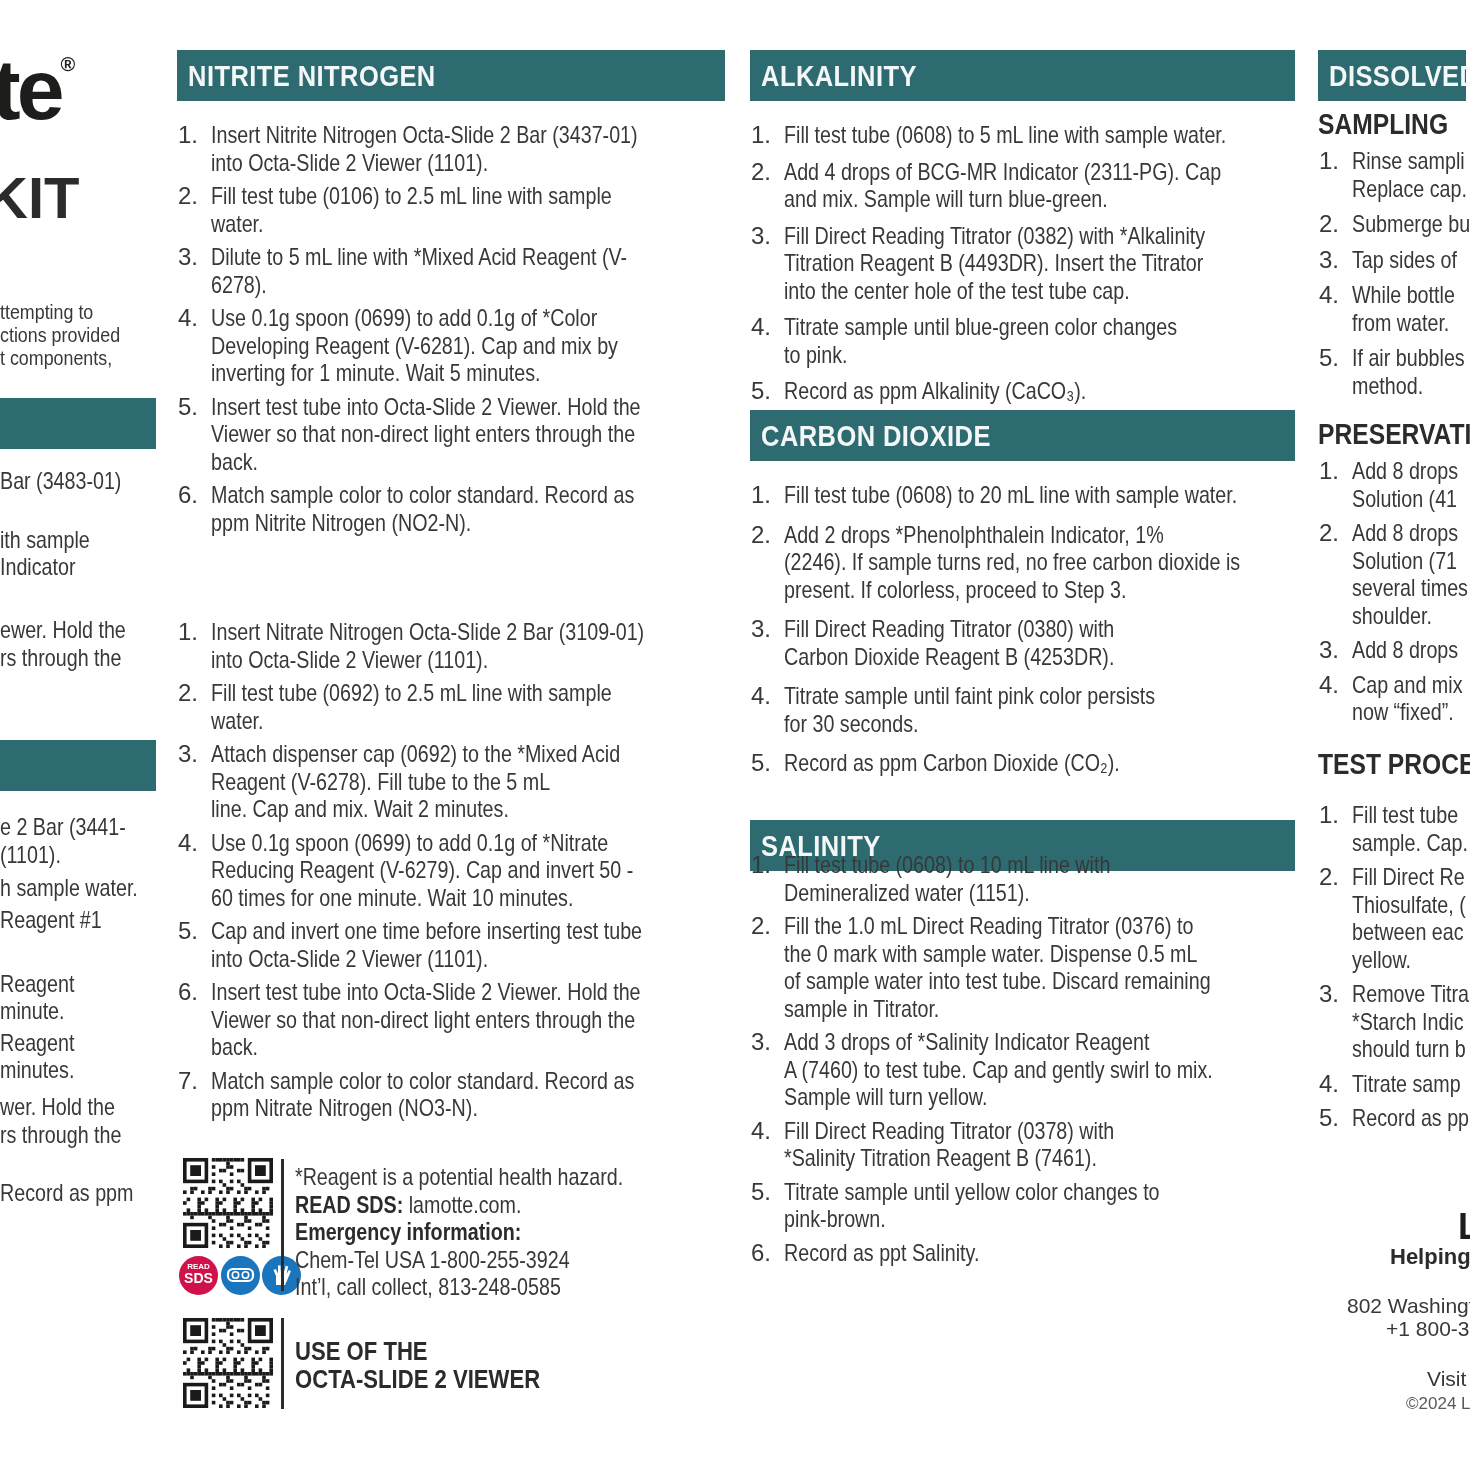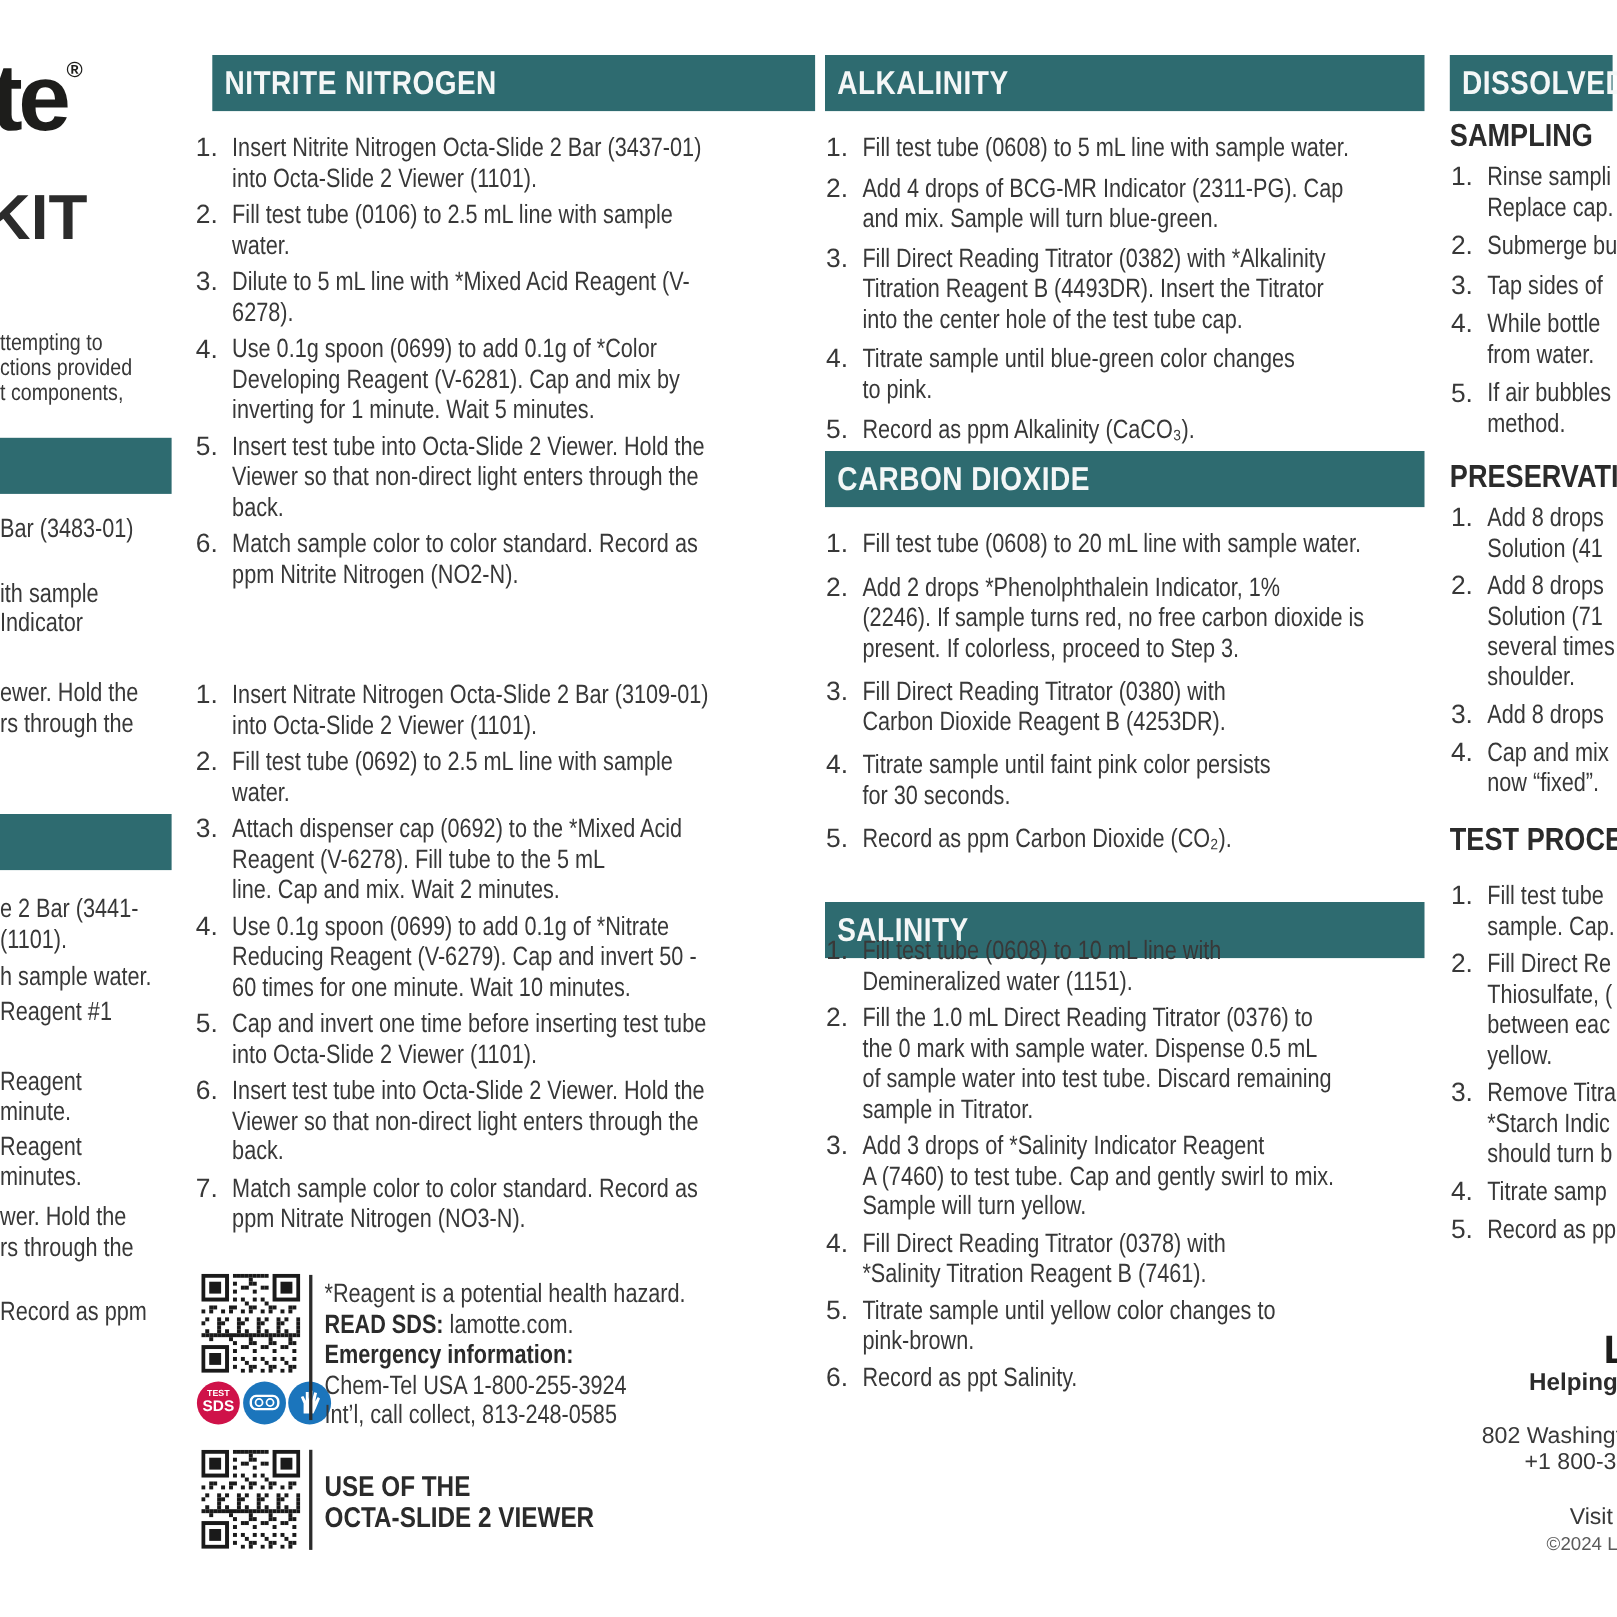--- a/index.html
+++ b/index.html
@@ -59,21 +59,21 @@
       <div class="frag" style="top: 906px;">Reagent #1</div>
       <div class="frag" style="top: 970px;">Reagent</div>
       <div class="frag" style="top: 997px;">minute.</div>
       <div class="frag" style="top: 1029px;">Reagent</div>
       <div class="frag" style="top: 1056px;">minutes.</div>
       <div class="frag" style="top: 1093px;">wer. Hold the</div>
       <div class="frag" style="top: 1121px;">rs through the</div>
       <div class="frag" style="top: 1179px;">Record as ppm</div>
     </div>
 
-  <div class="bar" style="left:177px;top:50px;width:548px;margin-left:16px;">
+  <div class="bar" style="left:177px;top:50px;width:548px;">
     <div class="ht">NITRITE NITROGEN</div>
   </div>
   <ol class="steps" style="left:177px;top:121px;width:548px;--mb:6px;">
       <li>
         <span class="num">1.</span>
         <span class="t">Insert Nitrite Nitrogen Octa-Slide 2 Bar (3437-01)
 into Octa-Slide 2 Viewer (1101).</span>
       </li>
       <li>
         <span class="num">2.</span>
@@ -301,21 +301,21 @@
       <rect x="1" y="1" width="5" height="5" fill="#fff"></rect>
       <rect x="2" y="2" width="3" height="3" fill="#1a1a1a"></rect>
       <rect x="18" y="0" width="7" height="7" fill="#1a1a1a"></rect>
       <rect x="19" y="1" width="5" height="5" fill="#fff"></rect>
       <rect x="20" y="2" width="3" height="3" fill="#1a1a1a"></rect>
       <rect x="0" y="18" width="7" height="7" fill="#1a1a1a"></rect>
       <rect x="1" y="19" width="5" height="5" fill="#fff"></rect>
       <rect x="2" y="20" width="3" height="3" fill="#1a1a1a"></rect>
     </svg>
   <div class="circ" style="left:179px;top:1256px;background:#cf1249;color:#fff;text-align:center;padding-top:6px;box-sizing:border-box;">
-    <span class="sds-top">TEST</span>
+    <span class="sds-top">READ</span>
     <span class="sds-bot">SDS</span>
   </div>
   <div class="circ" style="left:221px;top:1256px;background:#1b75bc;">
     <svg viewBox="0 0 39 39" width="39" height="39">
       <rect x="7" y="13" width="25" height="12" rx="5" fill="none" stroke="#fff" stroke-width="2.2"></rect>
       <circle cx="14.5" cy="19" r="3.2" fill="none" stroke="#fff" stroke-width="1.6"></circle>
       <circle cx="24.5" cy="19" r="3.2" fill="none" stroke="#fff" stroke-width="1.6"></circle>
     </svg>
   </div>
   <div class="circ" style="left:262px;top:1256px;background:#1b75bc;">

